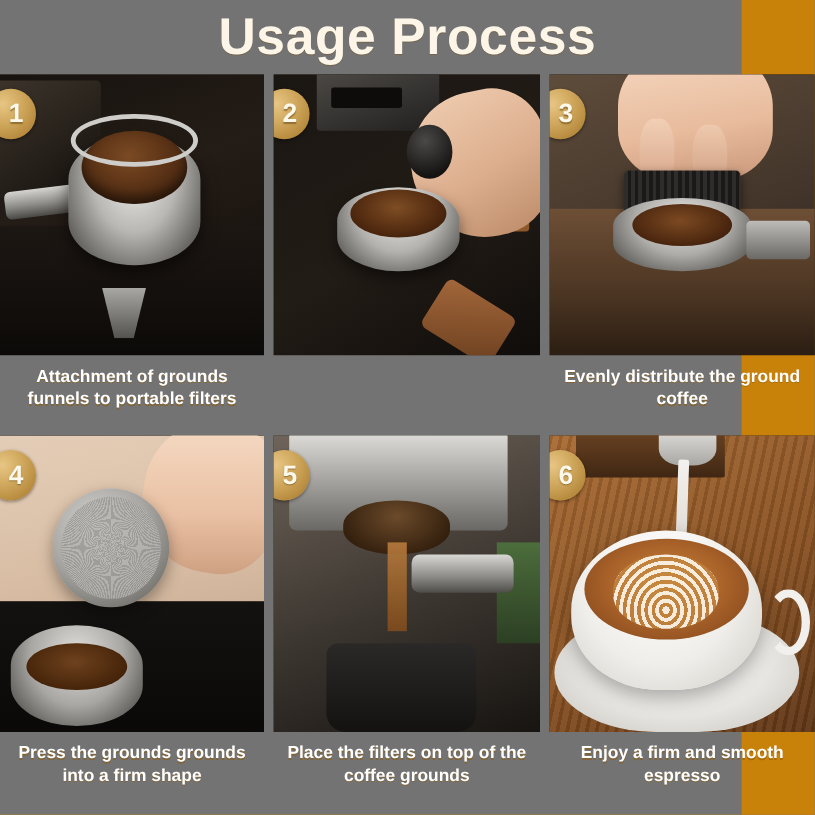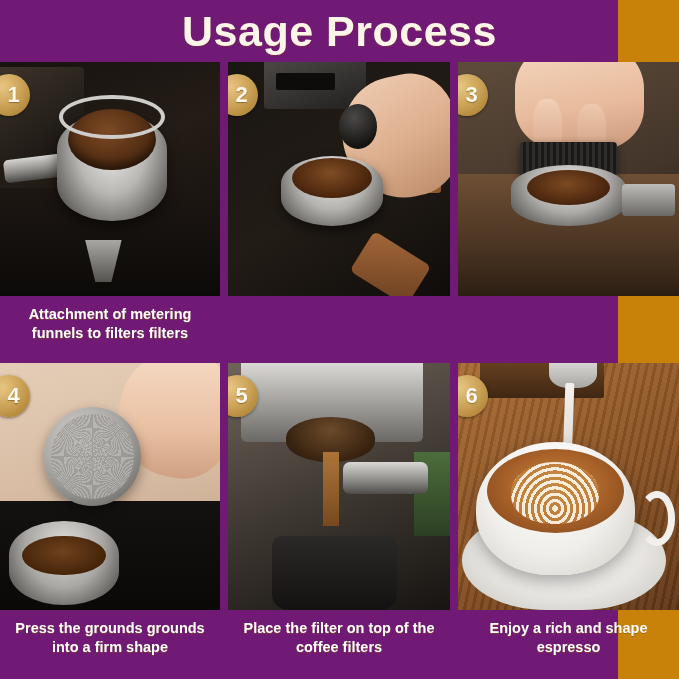--- a/index.html
+++ b/index.html
@@ -11,21 +11,21 @@
     height: 679px;
     overflow: hidden;
     background: #c8820a;
     font-family: "Liberation Sans", sans-serif;
   }
 
   #infographic {
     position: relative;
     width: 618px;
     height: 679px;
-    background: #701a75;
+    background: #737373;
     box-sizing: border-box;
   }
 
   
   .title-bar {
     position: absolute;
     left: 0;
     top: 0;
     width: 679px;
     height: 62px;
@@ -394,21 +394,21 @@
             <div class="handle"></div>
             <div class="basket"></div>
             <div class="grounds"></div>
             <div class="ring"></div>
             <div class="spout"></div>
           </div>
           <div class="badge">
             <span class="badge-num">1</span>
           </div>
         </div>
-        <div class="caption">Attachment of metering funnels to filters filters</div>
+        <div class="caption">Attachment of grounds funnels to portable filters</div>
       </div>
 
       <div class="cell col-2">
         <div class="photo">
           <div class="scene s2">
             <div class="screen"></div>
             <div class="tamp-station"></div>
             <div class="hand"></div>
             <div class="knob"></div>
             <div class="pf"></div>
@@ -430,20 +430,21 @@
             <div class="finger2"></div>
             <div class="tool"></div>
             <div class="pf"></div>
             <div class="pf-grounds"></div>
             <div class="spoutr"></div>
           </div>
           <div class="badge">
             <span class="badge-num">3</span>
           </div>
         </div>
+        <div class="caption">Evenly distribute the ground coffee</div>
       </div>
 
     </div>
 
     <div class="row row-2">
 
       <div class="cell col-1">
         <div class="photo">
           <div class="scene s4">
             <div class="table"></div>
@@ -466,39 +467,39 @@
             <div class="group"></div>
             <div class="ghead"></div>
             <div class="pipe"></div>
             <div class="stream"></div>
             <div class="pitcher"></div>
           </div>
           <div class="badge">
             <span class="badge-num">5</span>
           </div>
         </div>
-        <div class="caption">Place the filter on top of the coffee filters</div>
+        <div class="caption">Place the filters on top of the coffee grounds</div>
       </div>
 
       <div class="cell col-3">
         <div class="photo">
           <div class="scene s6">
             <div class="wood"></div>
             <div class="board"></div>
             <div class="pitcher"></div>
             <div class="milk"></div>
             <div class="saucer"></div>
             <div class="cup"></div>
             <div class="crema"></div>
             <div class="art"></div>
             <div class="handle"></div>
           </div>
           <div class="badge">
             <span class="badge-num">6</span>
           </div>
         </div>
-        <div class="caption">Enjoy a rich and shape espresso</div>
+        <div class="caption">Enjoy a firm and smooth espresso</div>
       </div>
 
     </div>
 
   </div>
 </div>
 
 </body></html>

